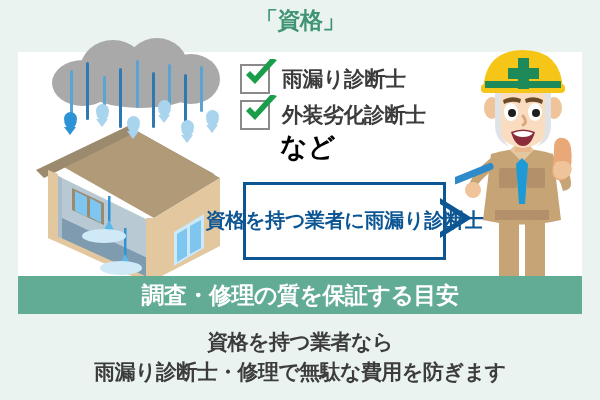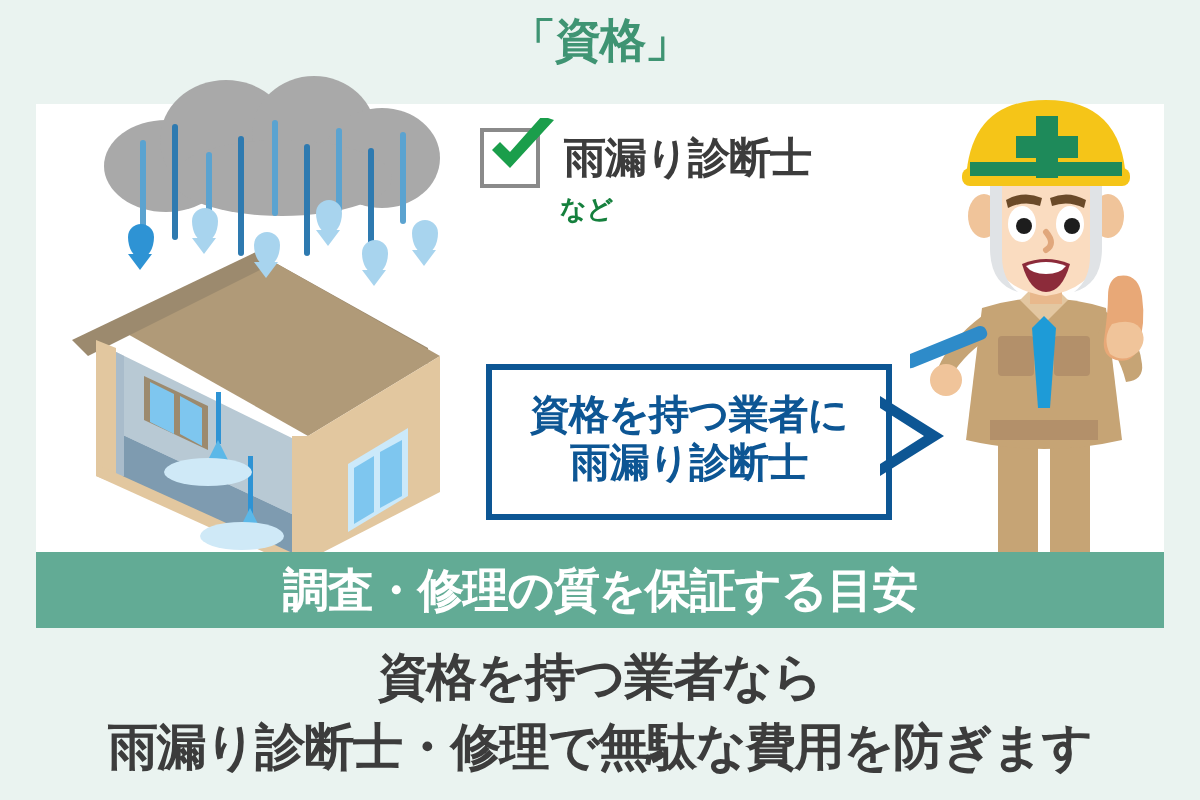--- a/index.html
+++ b/index.html
@@ -62,27 +62,27 @@
   .ck-row{display:flex;align-items:center;height:34px;margin-bottom:2px;position:relative;}
   .ck-box{
     width:26px;height:26px;border:2px solid #8a8a8a;background:#fff;
     position:relative;flex:none;
   }
   .ck-mark{position:absolute;left:1px;top:-7px;width:36px;height:32px;}
   .ck-label{
     margin-left:12px;font-size:21px;font-weight:bold;color:#3c3c3c;
     white-space:nowrap;letter-spacing:-0.5px;
   }
-  .ck-etc{font-size:13px;font-weight:bold;color:#15803d;margin-left:40px;line-height:1;margin-top:1px;}
+  .ck-etc{font-size:27px;font-weight:bold;color:#000000;margin-left:40px;line-height:1;margin-top:1px;}
 
   
   .bubble{
     position:absolute;left:243px;top:182px;width:197px;height:72px;
     border:3px solid #0d5694;background:#ffffff;z-index:22;
-    display:flex;flex-direction:column;align-items:center;justify-content:center;
+    display:flex;flex-direction:row;align-items:center;justify-content:center;
   }
   .bubble span{
     font-size:20px;font-weight:bold;color:#0d5694;line-height:1.18;
     white-space:nowrap;letter-spacing:-0.3px;
   }
   .bubble-tail{
     position:absolute;left:440px;top:198px;width:34px;height:40px;z-index:22;
   }
 
   
@@ -98,21 +98,21 @@
     font-size:23px;font-weight:bold;color:#ffffff;white-space:nowrap;
     letter-spacing:-0.5px;
   }
 
   
   .caption{
     position:absolute;left:0;top:318px;width:600px;height:78px;z-index:30;
     display:flex;flex-direction:column;align-items:center;justify-content:center;
   }
   .caption span{
-    font-size:25px;font-weight:bold;color:#3c3c3c;line-height:1.42;
+    font-size:21px;font-weight:bold;color:#3c3c3c;line-height:1.42;
     white-space:nowrap;letter-spacing:-0.6px;
   }
 </style>
 </head>
 <body>
 
 <div class="stage">
 
   <div class="title">
     <span class="hl">「資格」</span>
@@ -196,20 +196,28 @@
 
     <div class="ck-row">
       <div class="ck-box">
         <svg class="ck-mark" viewBox="0 0 36 32">
           <path d="M3 16 L12 25 L34 1 L28 -1 L12 17 L7 12 Z" fill="#1a9e4b"></path>
         </svg>
       </div>
       <div class="ck-label">雨漏り診断士</div>
     </div>
 
+    <div class="ck-row">
+      <div class="ck-box">
+        <svg class="ck-mark" viewBox="0 0 36 32">
+          <path d="M3 16 L12 25 L34 1 L28 -1 L12 17 L7 12 Z" fill="#1a9e4b"></path>
+        </svg>
+      </div>
+      <div class="ck-label">外装劣化診断士</div>
+    </div>
 
     <div class="ck-etc">など</div>
   </div>
 
   <div class="bubble">
     <span>資格を持つ業者に</span>
     <span>雨漏り診断士</span>
   </div>
   <svg class="bubble-tail" viewBox="0 0 34 40">
     <path d="M0 0 L32 20 L0 40 L0 34 L22 20 L0 6 Z" fill="#0d5694"></path>

